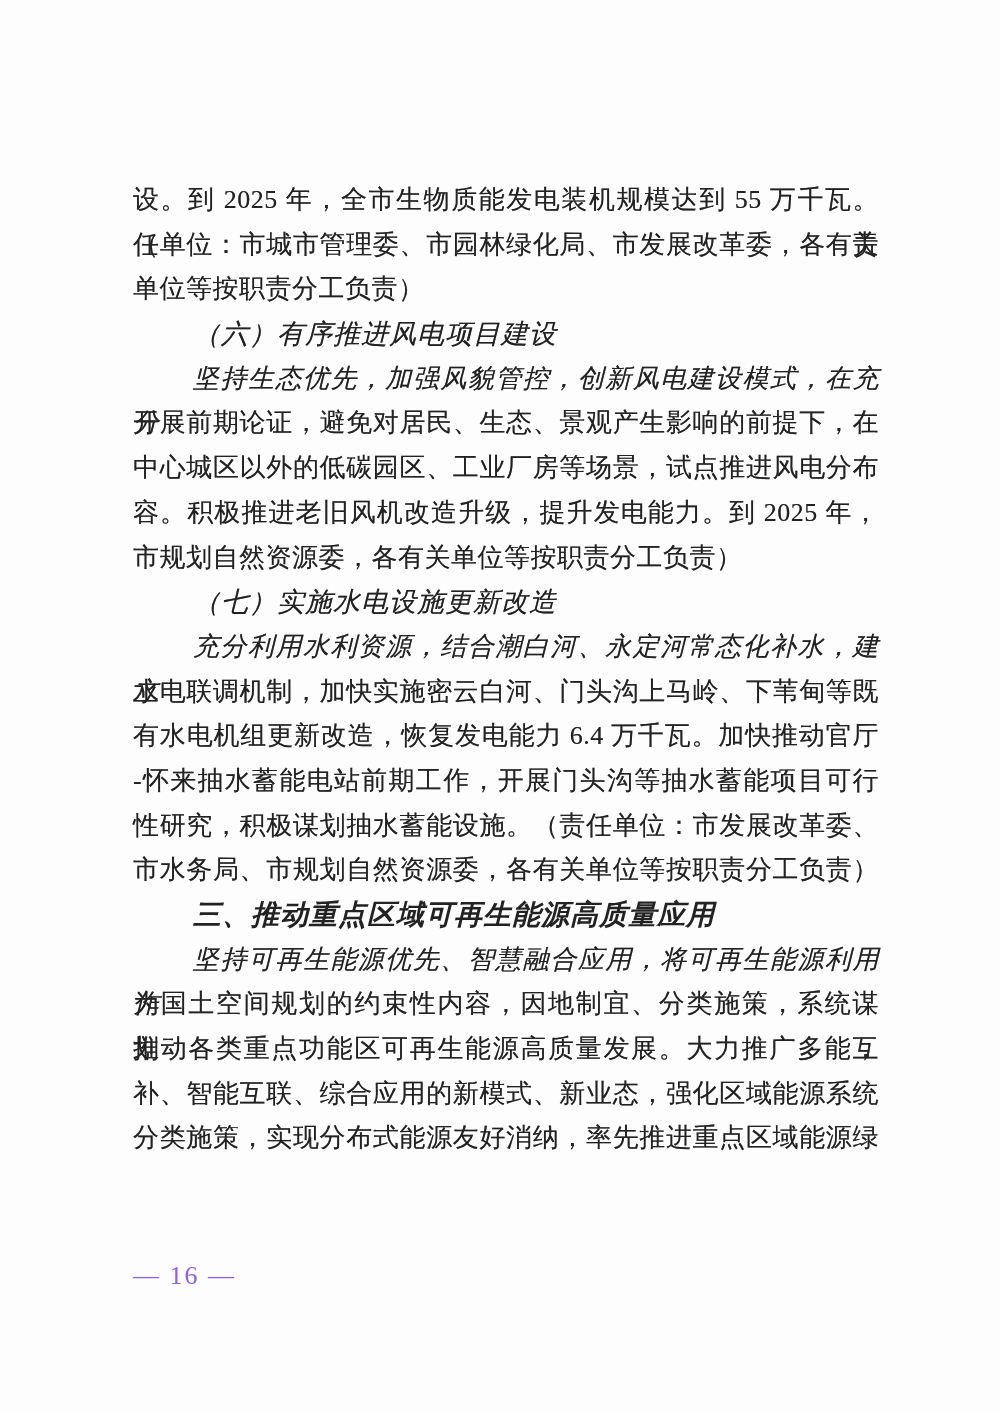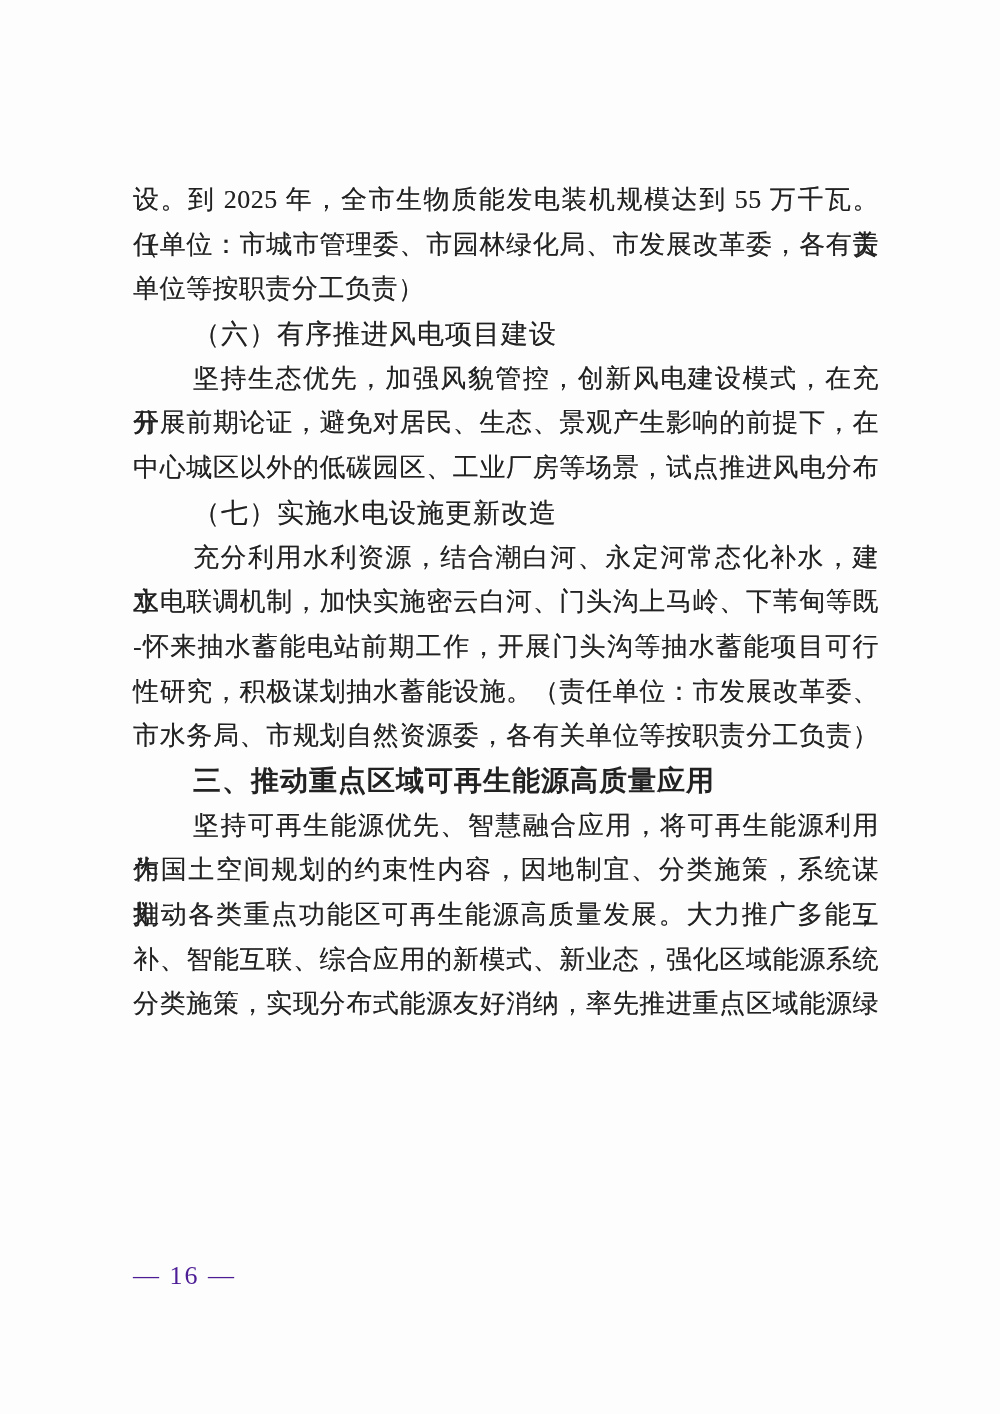--- a/index.html
+++ b/index.html
@@ -31,58 +31,62 @@
     text-shadow: 0 0 0.6px rgba(45,45,45,0.55);
     white-space: normal;
     overflow: visible;
   }
   .line.just {
     text-align: justify;
     text-align-last: justify;
   }
   .line.indent {
     text-indent: 60px;
+    font-style: italic;
   }
   .line.section-kai {
     font-size: 27px;
     letter-spacing: 1px;
   }
   .line.section-bold {
     font-family: "Liberation Sans", "DejaVu Sans", sans-serif;
     font-weight: bold;
     font-size: 28px;
     letter-spacing: 1px;
     text-shadow: none;
   }
   .footer {
     position: absolute;
     left: 133px;
     top: 1258px;
     font-size: 26px;
     line-height: 36px;
     letter-spacing: 2px;
-    color: #4c1d95;
+    color: #8b5cf6;
     font-family: "Liberation Serif", "DejaVu Serif", serif;
   }
 </style>
 </head>
 <body>
 
 <div class="page">
   <div class="content">
       <div class="line body just">设。到 2025 年，全市生物质能发电装机规模达到 55 万千瓦。（责</div>
       <div class="line body just">任单位：市城市管理委、市园林绿化局、市发展改革委，各有关</div>
       <div class="line body">单位等按职责分工负责）</div>
       <div class="line section-kai indent">（六）有序推进风电项目建设</div>
       <div class="line body indent just">坚持生态优先，加强风貌管控，创新风电建设模式，在充分</div>
       <div class="line body just">开展前期论证，避免对居民、生态、景观产生影响的前提下，在</div>
       <div class="line body just">中心城区以外的低碳园区、工业厂房等场景，试点推进风电分布</div>
+      <div class="line body just">容。积极推进老旧风机改造升级，提升发电能力。到 2025 年，</div>
+      <div class="line body">市规划自然资源委，各有关单位等按职责分工负责）</div>
       <div class="line section-kai indent">（七）实施水电设施更新改造</div>
       <div class="line body indent just">充分利用水利资源，结合潮白河、永定河常态化补水，建立</div>
       <div class="line body just">水电联调机制，加快实施密云白河、门头沟上马岭、下苇甸等既</div>
+      <div class="line body just">有水电机组更新改造，恢复发电能力 6.4 万千瓦。加快推动官厅</div>
       <div class="line body just">-怀来抽水蓄能电站前期工作，开展门头沟等抽水蓄能项目可行</div>
       <div class="line body just">性研究，积极谋划抽水蓄能设施。（责任单位：市发展改革委、</div>
       <div class="line body just">市水务局、市规划自然资源委，各有关单位等按职责分工负责）</div>
       <div class="line section-bold indent">三、推动重点区域可再生能源高质量应用</div>
       <div class="line body indent just">坚持可再生能源优先、智慧融合应用，将可再生能源利用作</div>
       <div class="line body just">为国土空间规划的约束性内容，因地制宜、分类施策，系统谋划，</div>
       <div class="line body just">推动各类重点功能区可再生能源高质量发展。大力推广多能互</div>
       <div class="line body just">补、智能互联、综合应用的新模式、新业态，强化区域能源系统</div>
       <div class="line body just">分类施策，实现分布式能源友好消纳，率先推进重点区域能源绿</div>
     </div>

